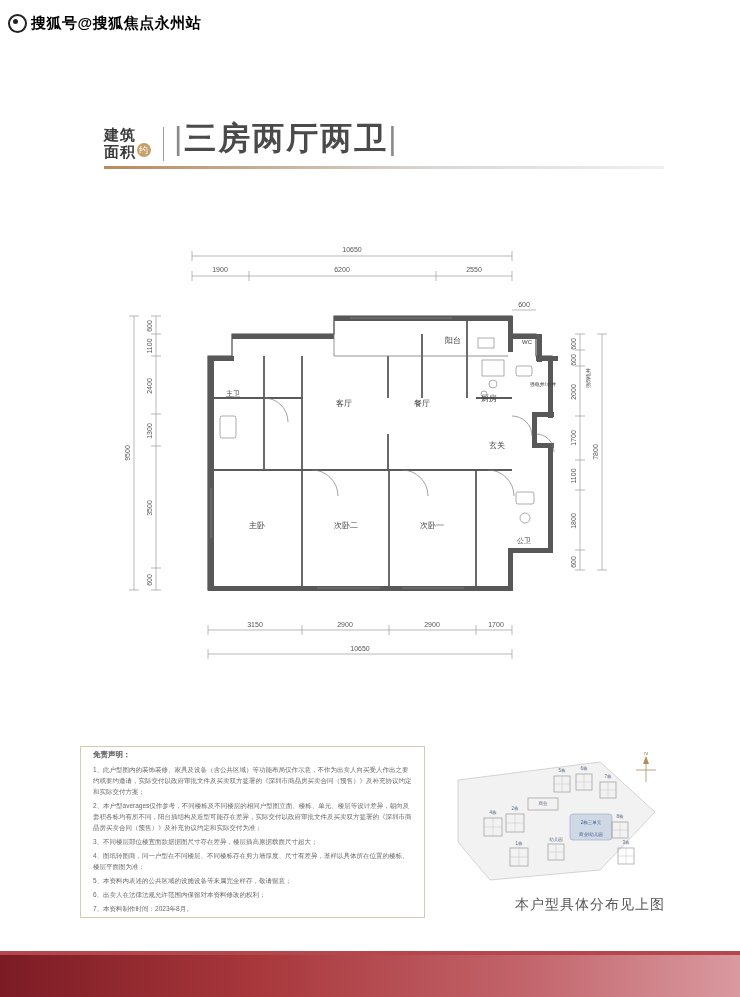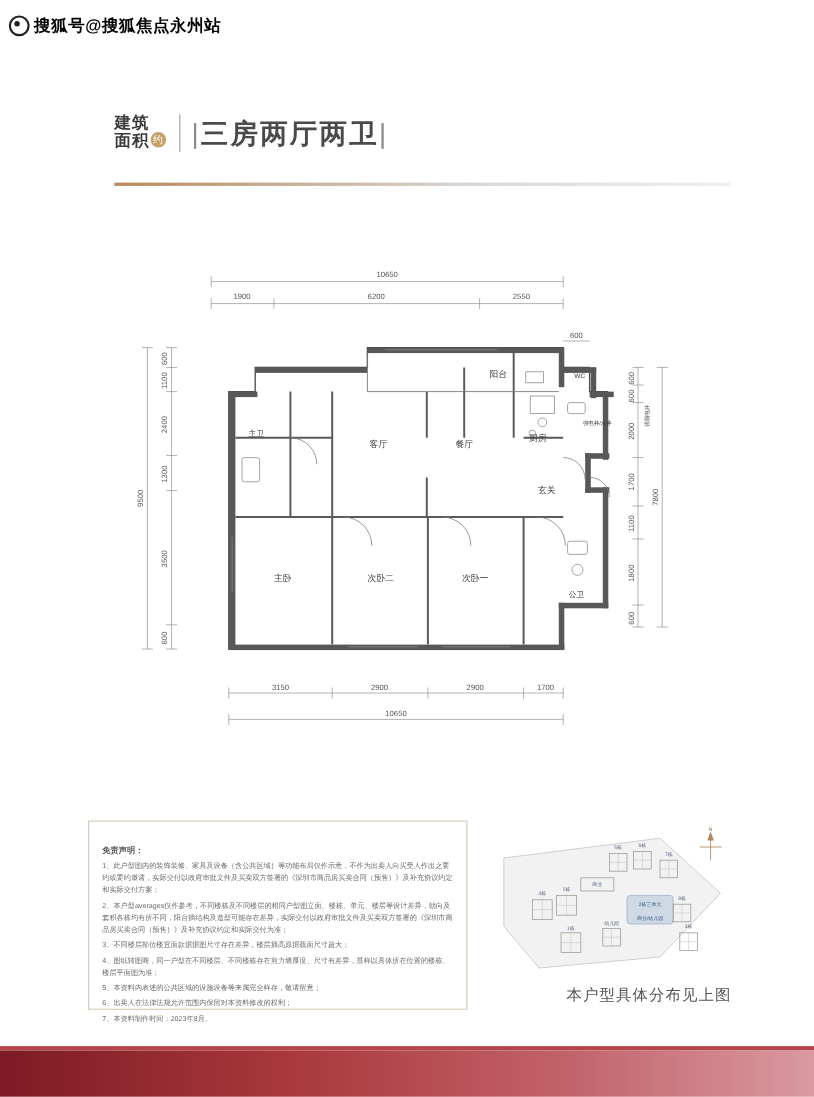--- a/index.html
+++ b/index.html
@@ -21,21 +21,21 @@
   .wm-logo{
     display:inline-block;width:15px;height:15px;border-radius:50%;
     border:2px solid #222;position:relative;
   }
   .wm-logo::after{
     content:"";position:absolute;left:3px;top:3px;width:5px;height:5px;
     background:#222;border-radius:50%;
   }
   
   .title-wrap{
-    position:absolute;left:104px;top:104px;width:560px;
+    position:absolute;left:104px;top:117px;width:560px;
     display:flex;align-items:flex-end;
   }
   .t-stack{
     font-size:15px;line-height:16px;color:#3a3a3a;font-weight:bold;
     margin-bottom:5px;letter-spacing:1px;
   }
   .t-circle{
     display:inline-block;width:14px;height:14px;border-radius:50%;
     background:#c8a06a;color:#fff;font-size:9px;line-height:14px;
     text-align:center;margin:0 2px 3px 1px;vertical-align:bottom;font-weight:normal;
@@ -44,38 +44,38 @@
     font-size:44px;line-height:44px;font-weight:bold;color:#3a3a3a;
     letter-spacing:-1px;margin-left:-2px;
   }
   .t-unit{font-size:26px;font-weight:bold;}
   .t-sup{font-size:14px;vertical-align:super;}
   .t-bar{
     display:inline-block;width:1px;height:34px;background:#9a9a9a;
     margin:0 10px 4px 10px;vertical-align:bottom;
   }
   .t-sub{
-    font-size:25px;font-weight:bold;color:#4a4a4a;letter-spacing:2px;
+    font-size:32px;font-weight:bold;color:#4a4a4a;letter-spacing:2px;
     margin-bottom:4px;
   }
   .t-sub .tick{font-weight:normal;color:#8a8a8a;}
   .title-rule{
     position:absolute;left:104px;top:166px;width:560px;height:3px;
     background:linear-gradient(to right,#b9895a,#d8d8d8 60%,#efefef);
   }
   
   .plan{
     position:absolute;left:112px;top:238px;width:520px;height:440px;
   }
   .plan svg{display:block;}
   
   .disclaimer{
     position:absolute;left:80px;top:746px;width:345px;height:172px;
     border:1px solid #d8c9b4;
-    padding:20px 12px;box-sizing:border-box;
+    padding:2px 12px;box-sizing:border-box;
     font-size:6.5px;line-height:11px;color:#6a6a6a;
   }
   .disclaimer h4{
     margin:0 0 4px 0;font-size:7.5px;color:#5a5a5a;font-weight:bold;
   }
   .disclaimer p{margin:0 0 3px 0;}
   
   .sitemap{
     position:absolute;left:450px;top:752px;width:215px;height:140px;
   }

